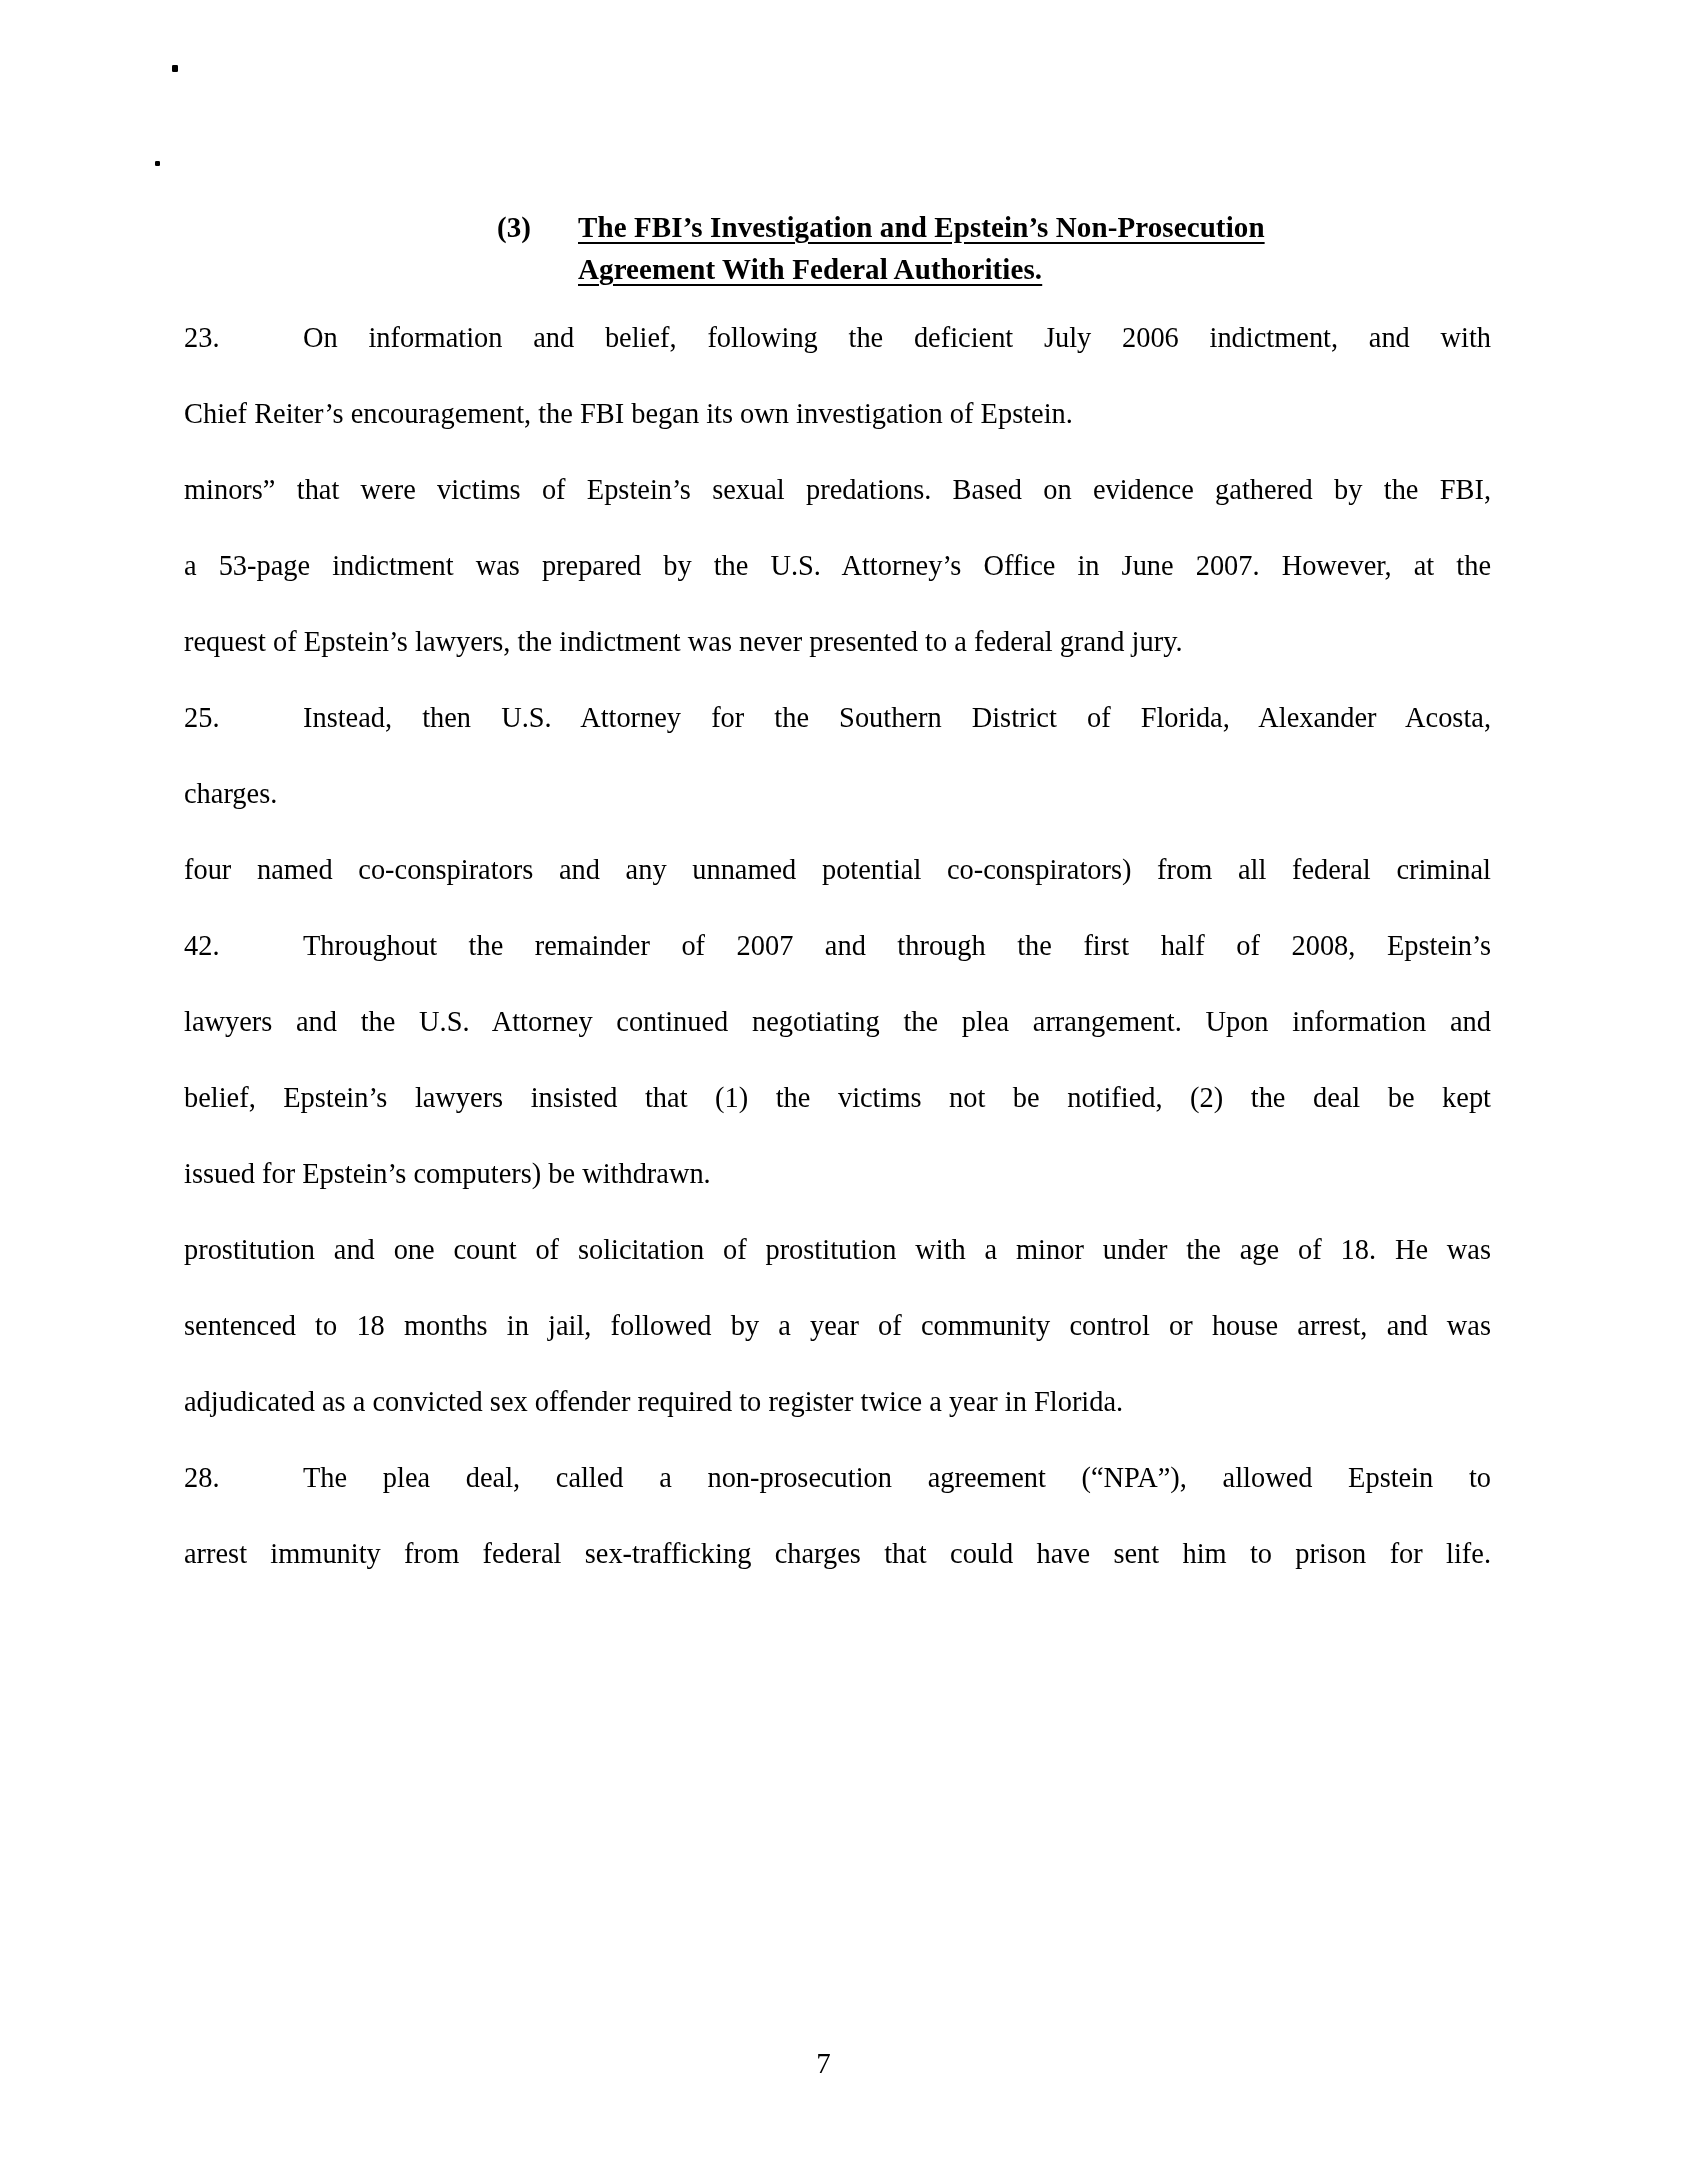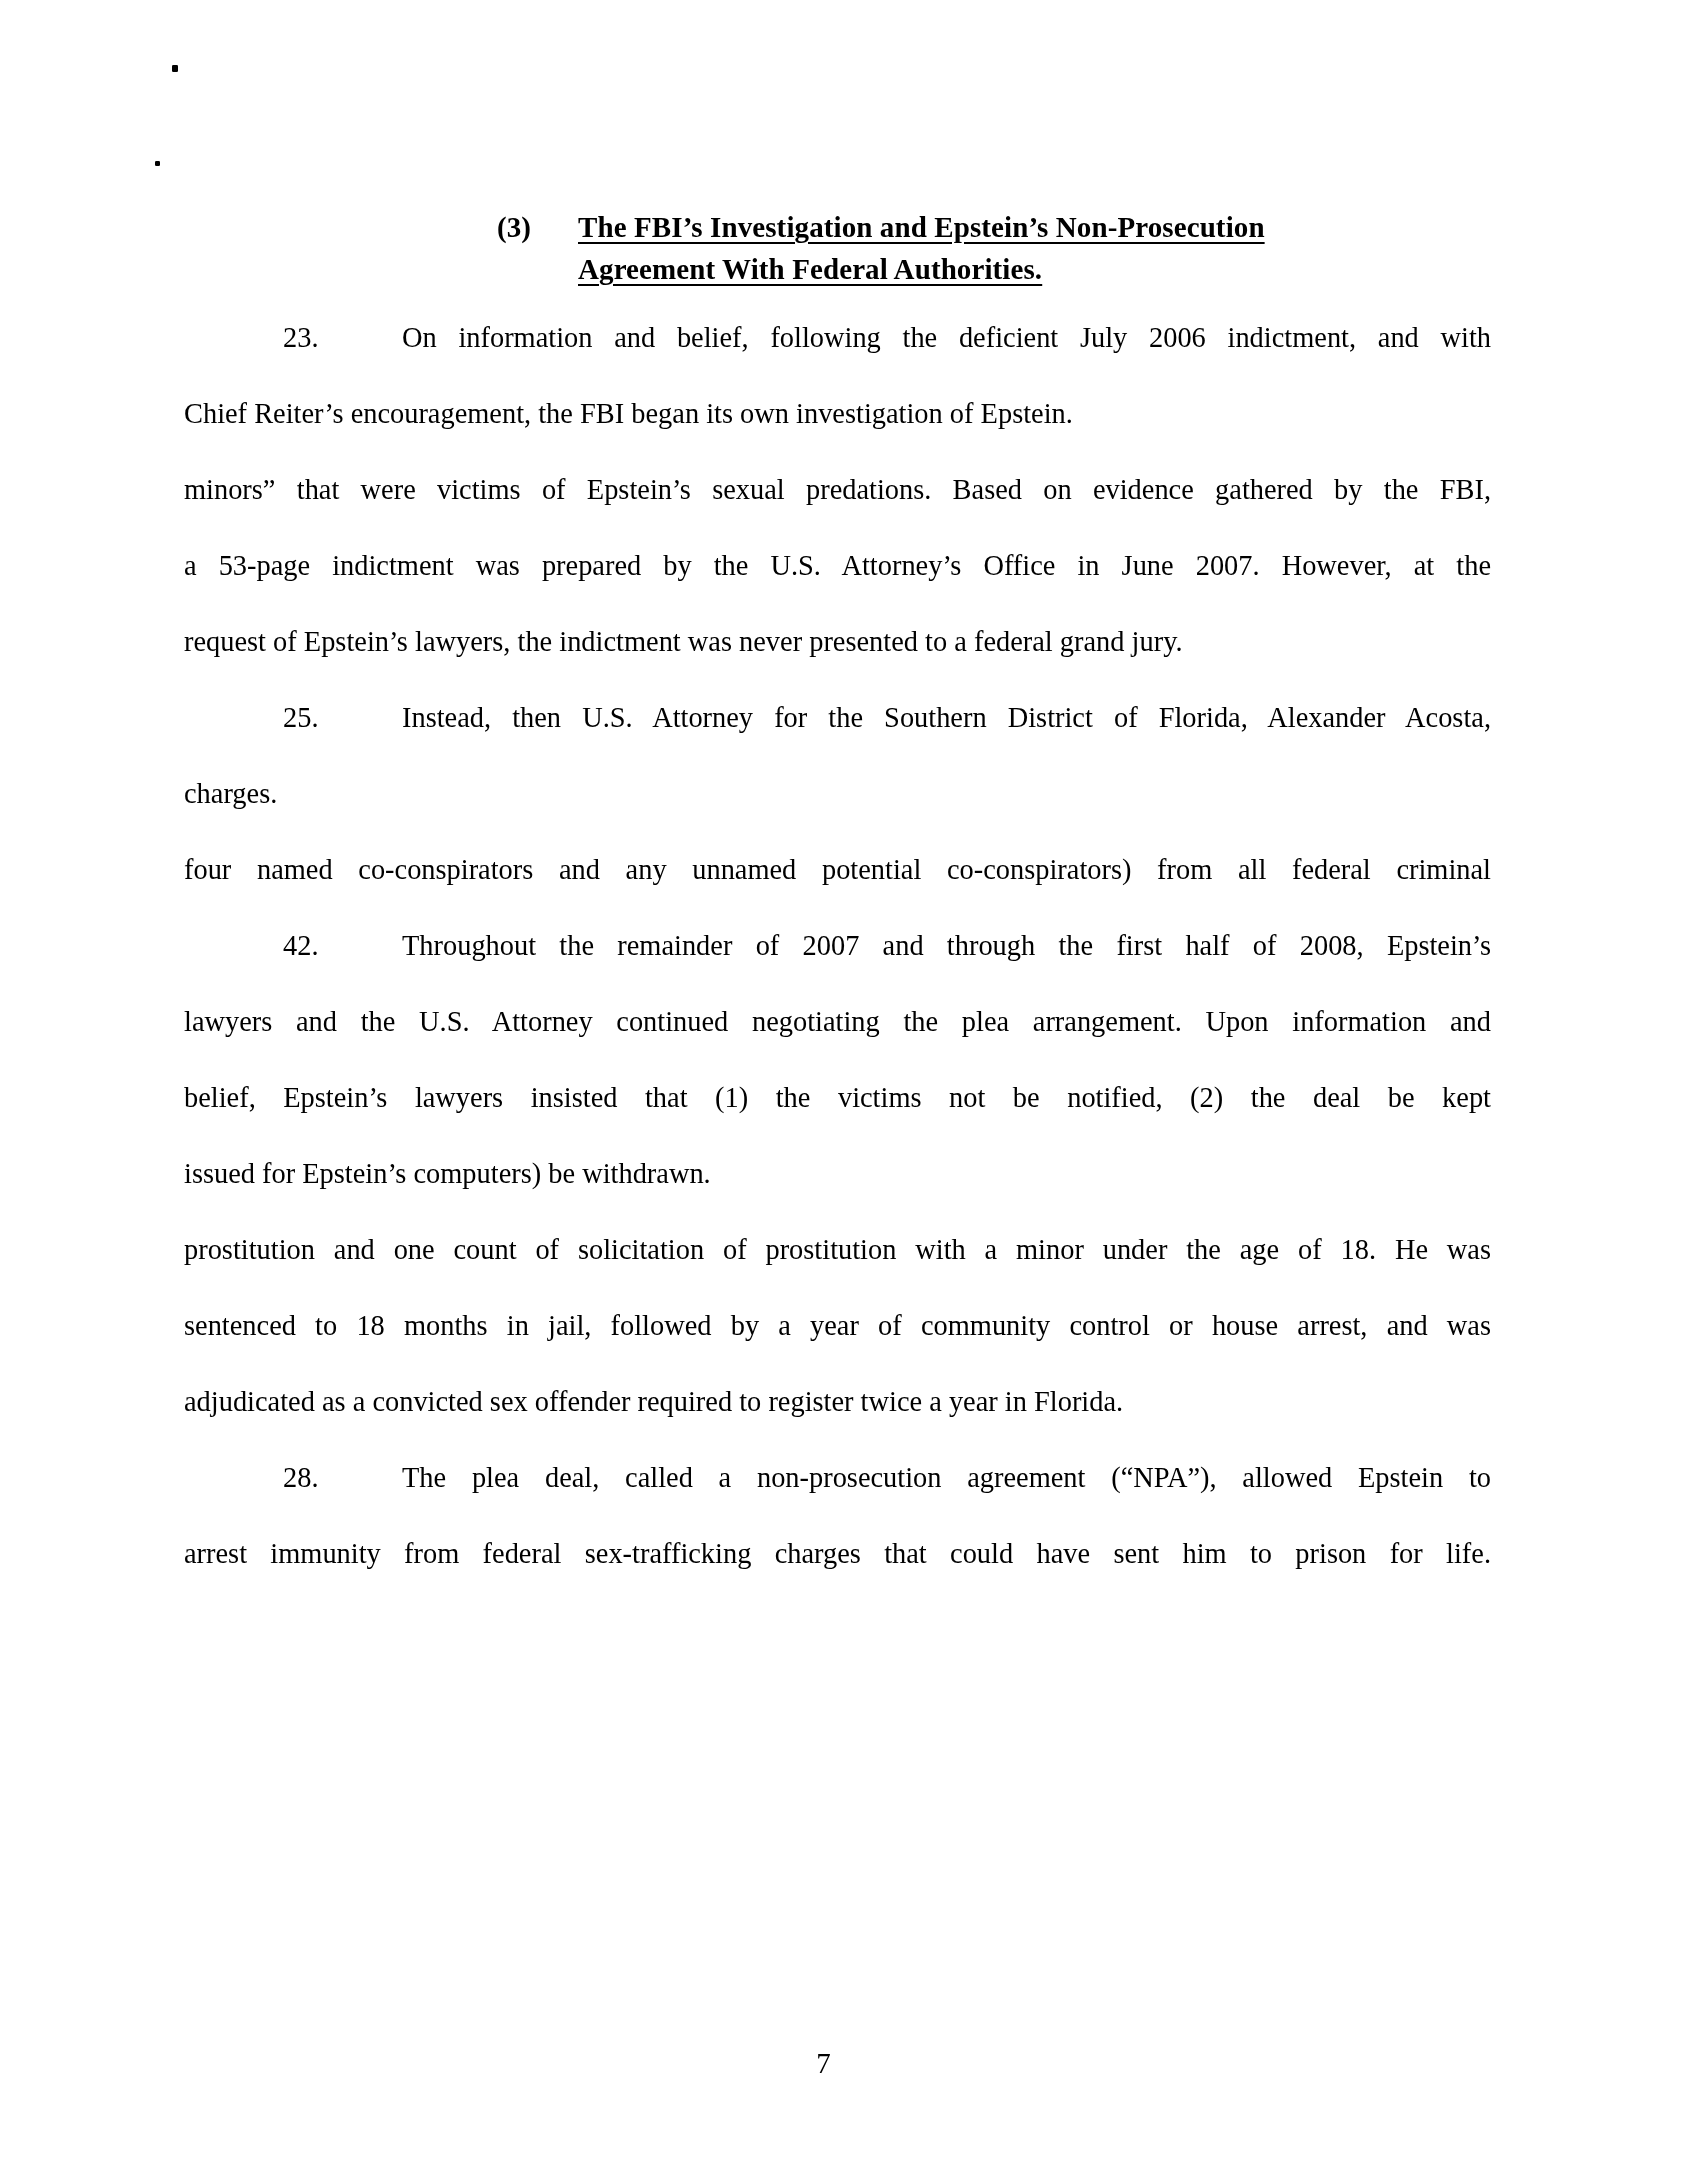--- a/index.html
+++ b/index.html
@@ -41,21 +41,21 @@
   .body-text {
     position: absolute;
     left: 184px; top: 300px;
     width: 1307px;
     font-size: 28.4px;
     line-height: 76px;
     text-align: justify;
   }
   .line { text-align-last: justify; }
   .line.end { text-align-last: left; }
-  .pnum { display: inline-block; width: 119px; margin-left: 99px; }
+  .pnum { display: inline-block; width: 119px; }
 
   .pageno {
     position: absolute;
     left: 797px; top: 2047px;
     width: 53px;
     text-align: center;
     font-size: 29px;
   }
 </style>
 </head>

